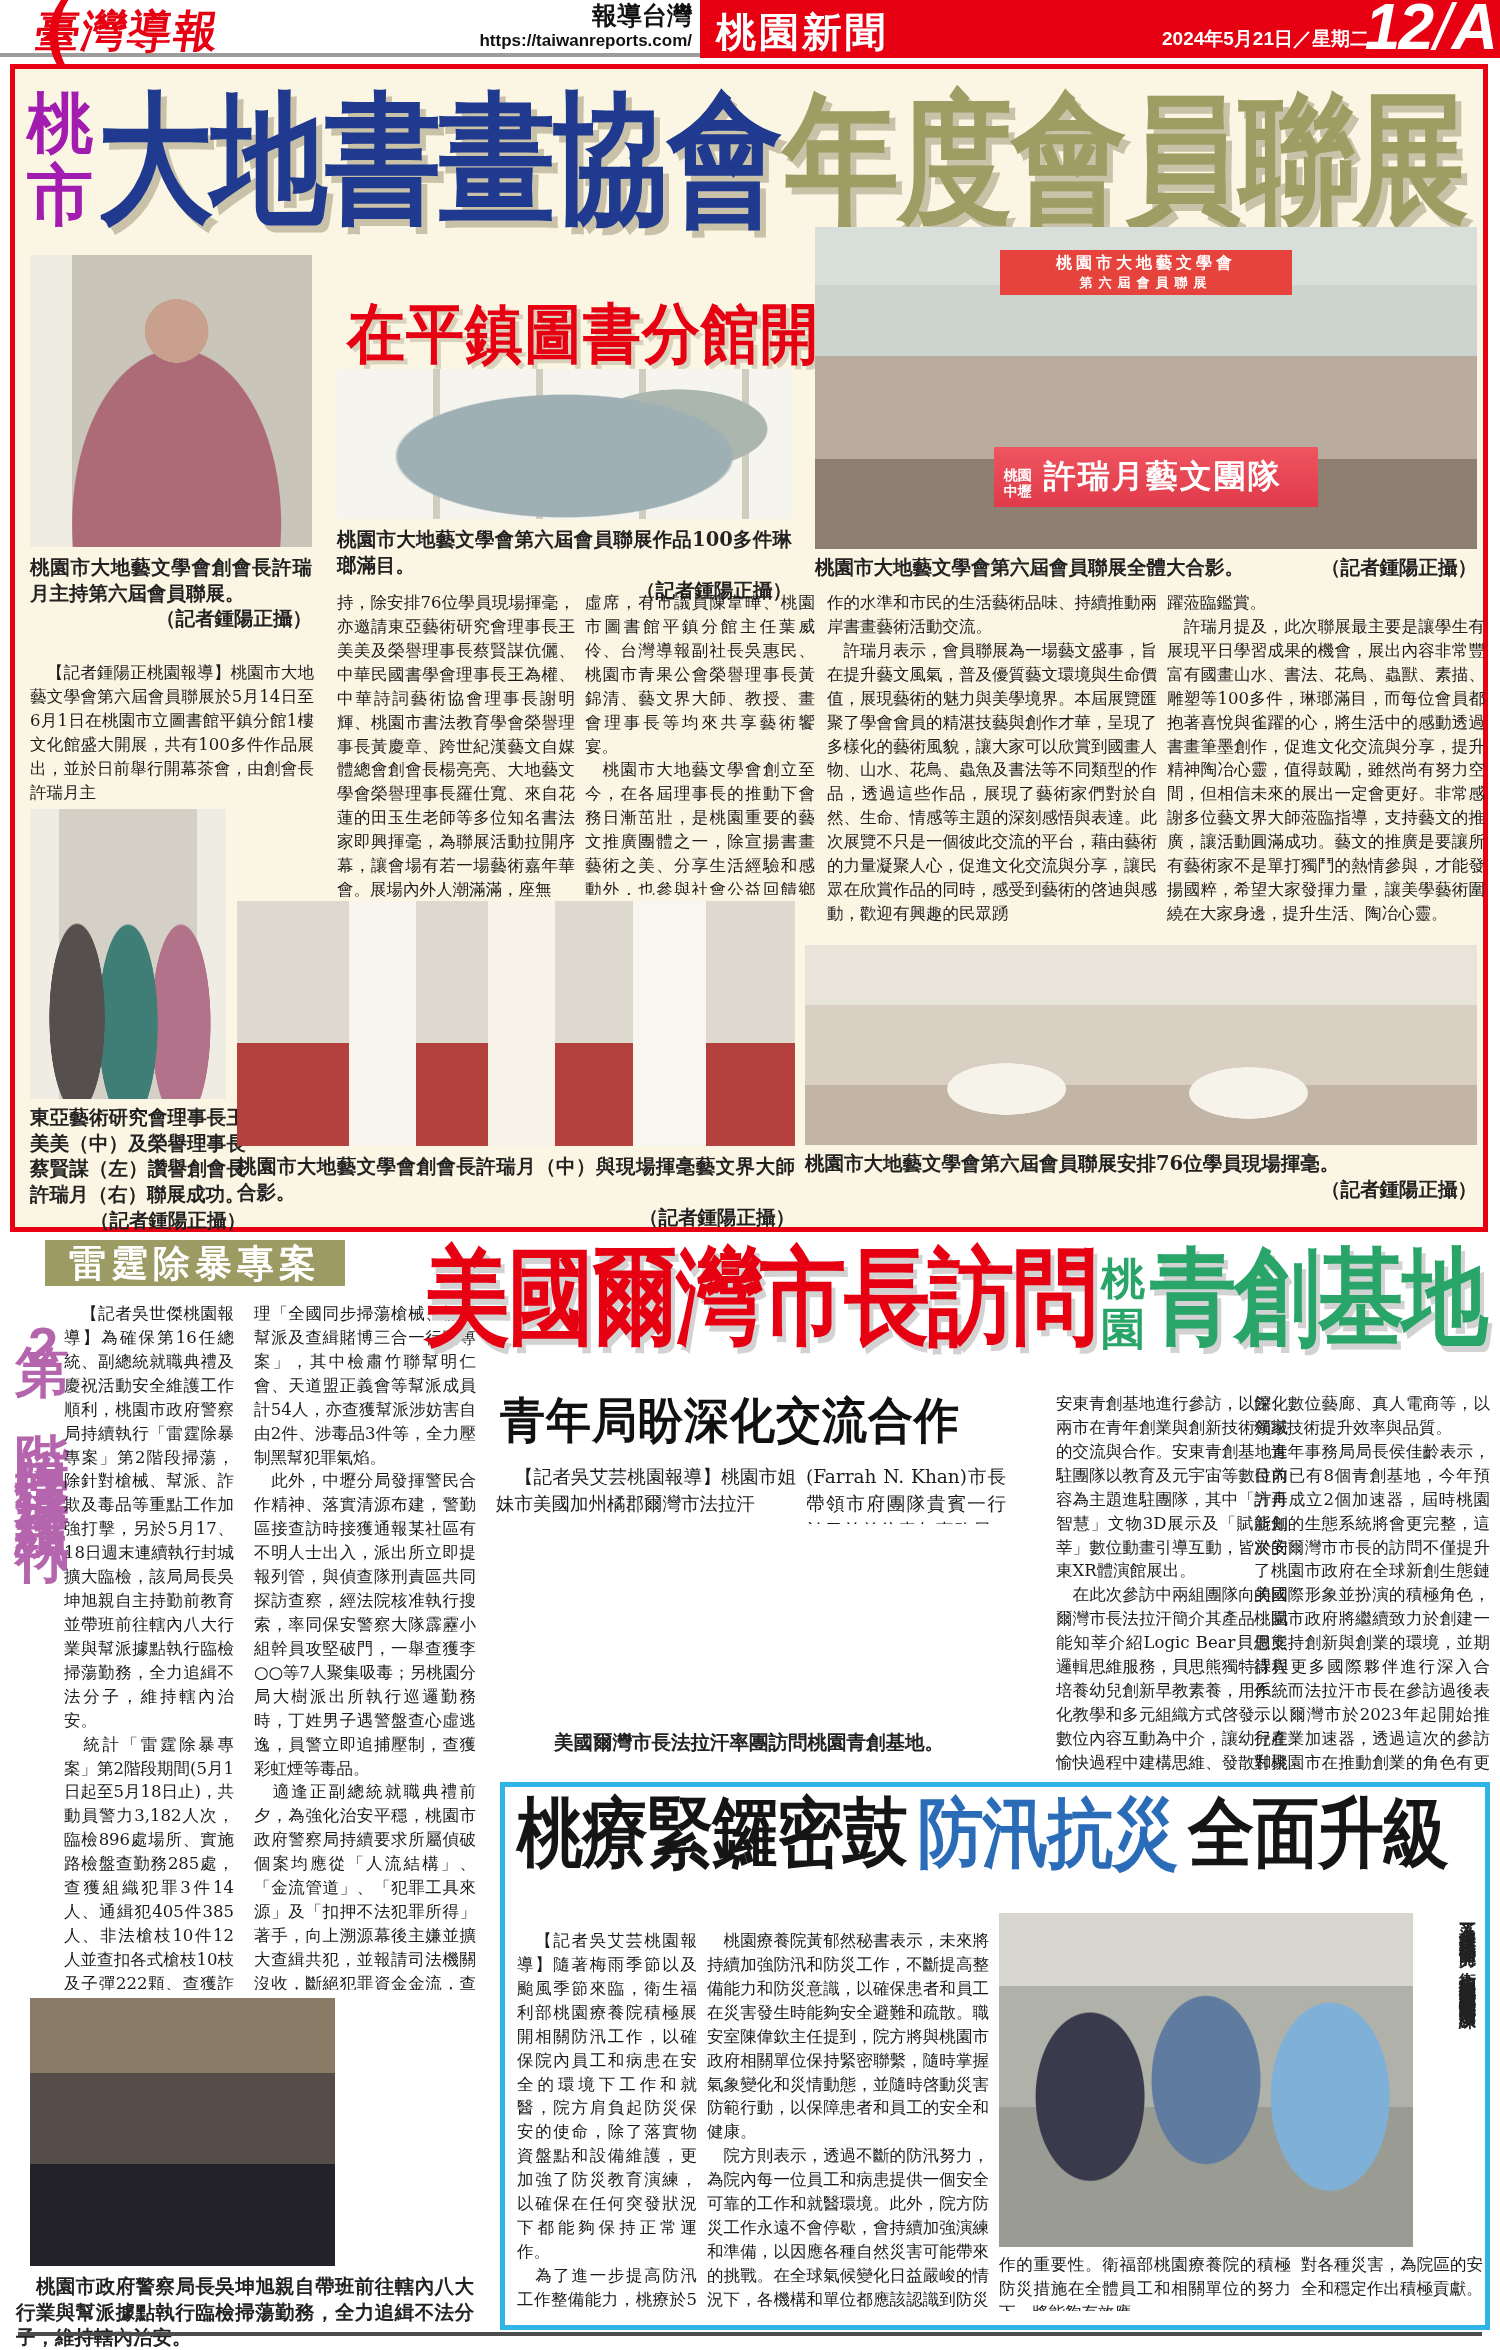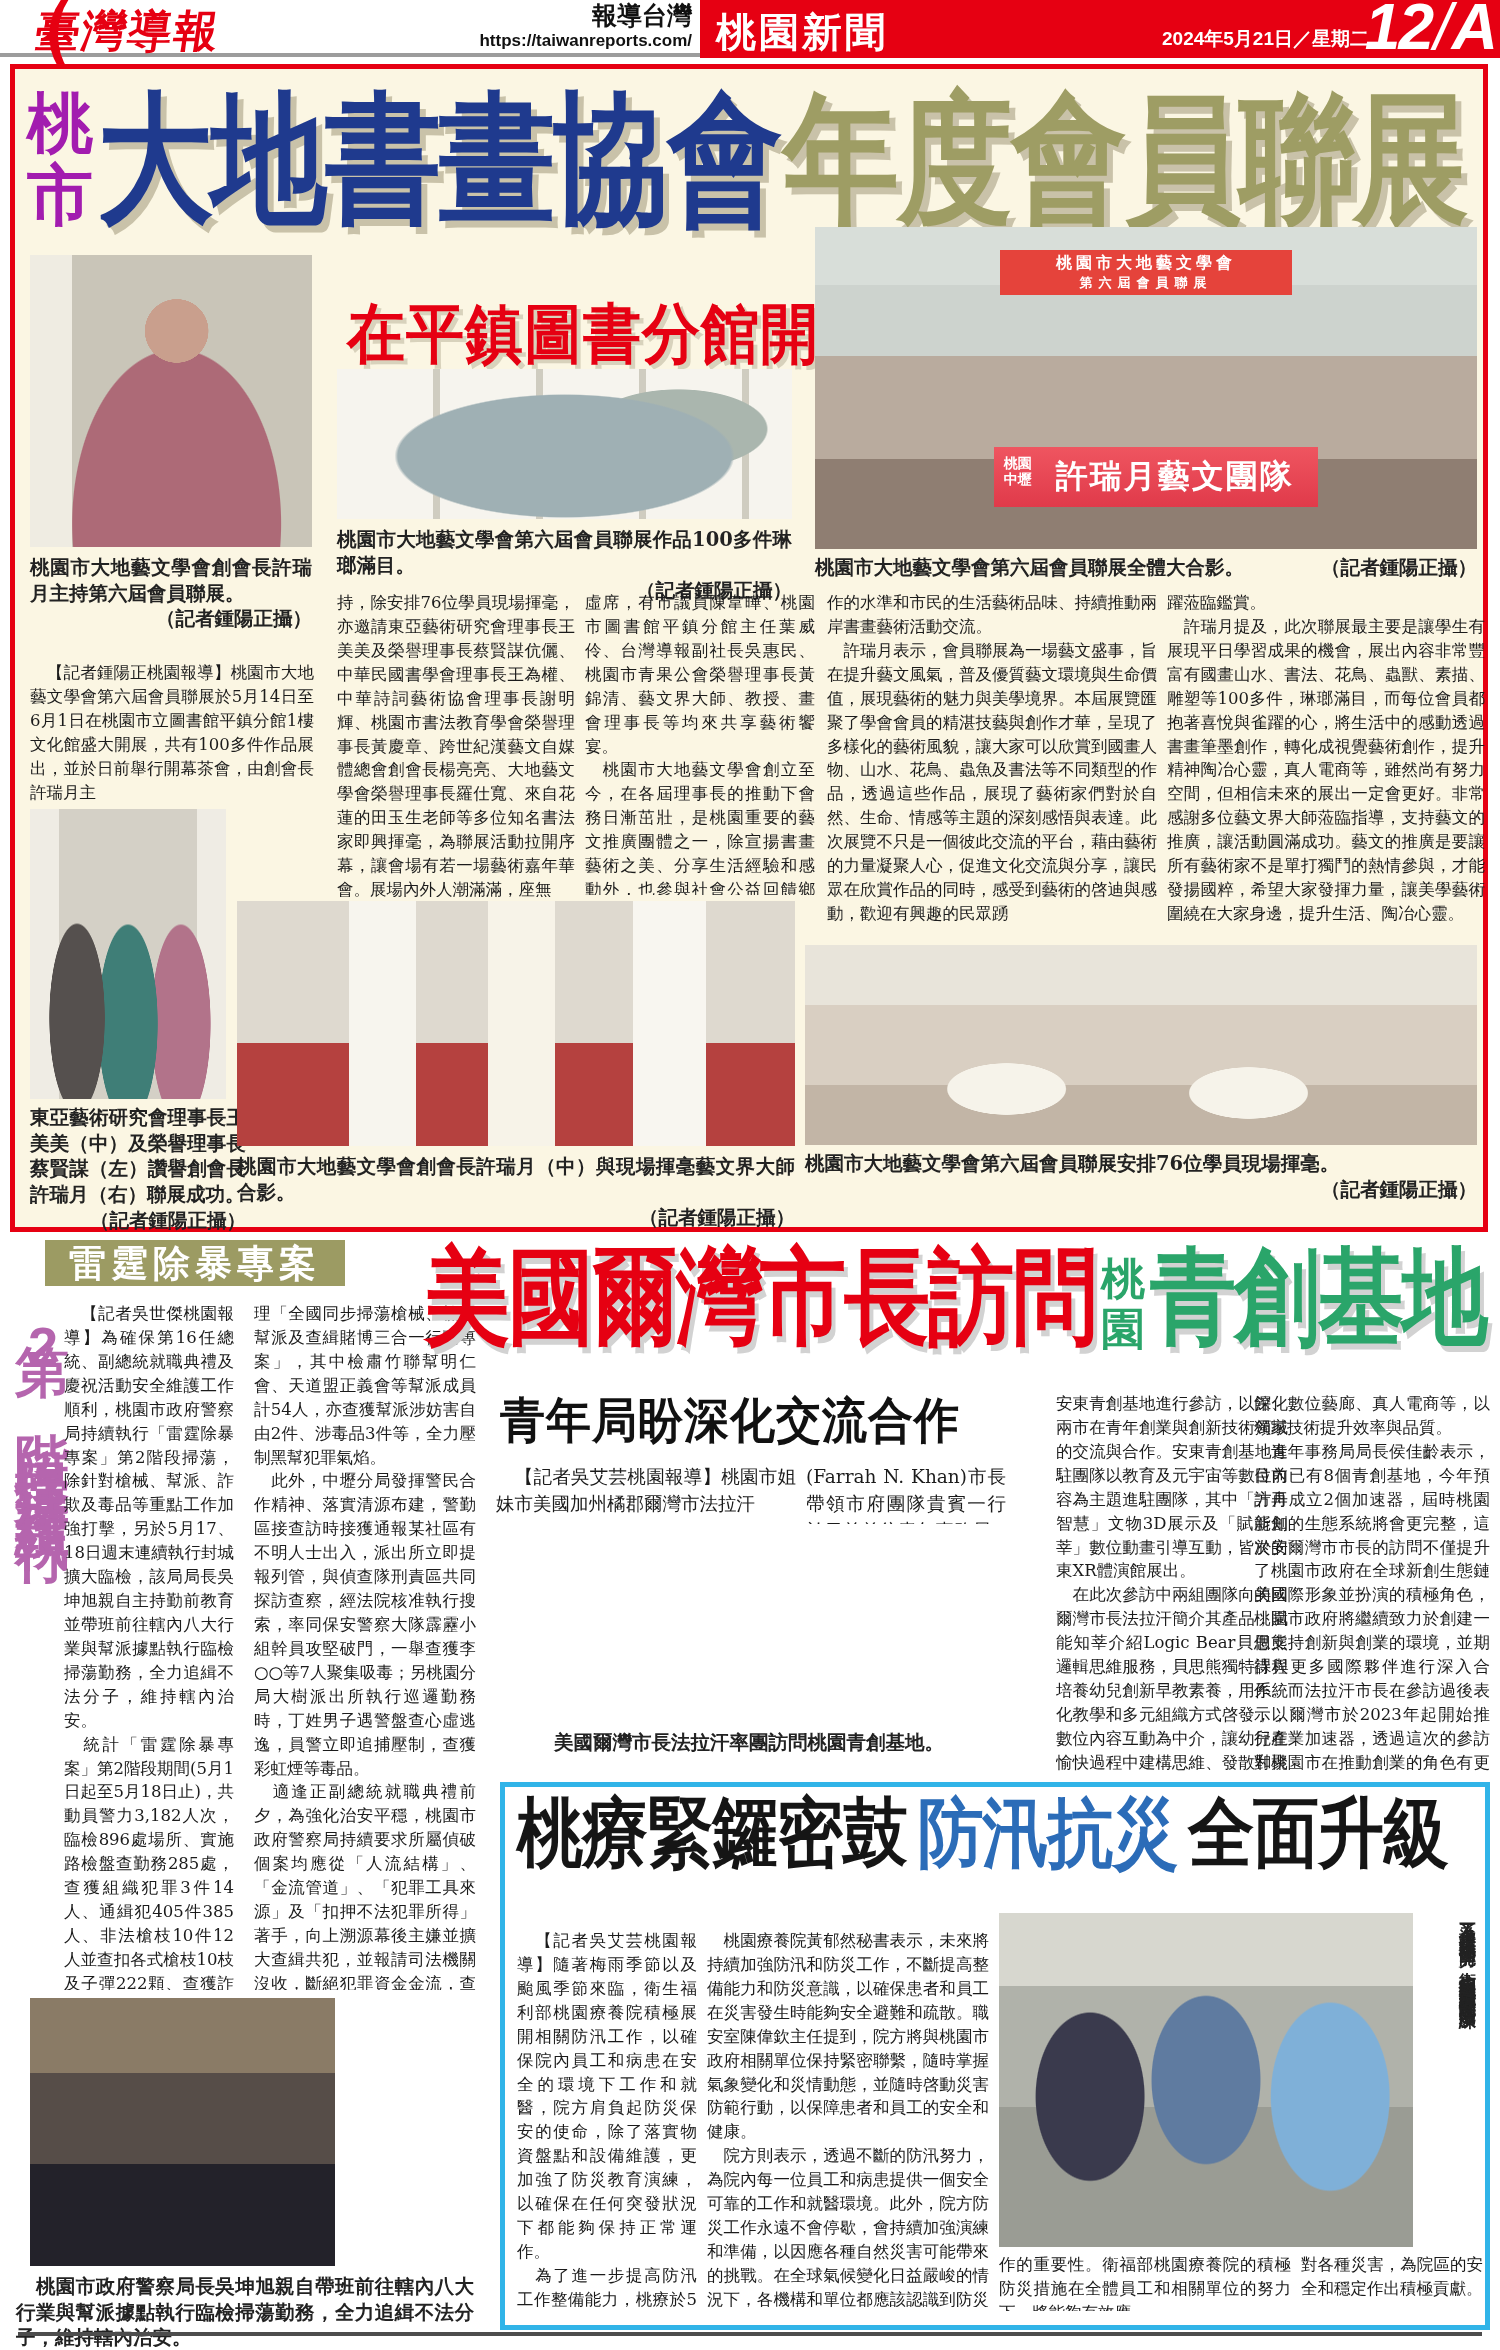--- a/index.html
+++ b/index.html
@@ -69,21 +69,21 @@
        radial-gradient(ellipse 55px 85px at 22% 55%, #3a3a4d 0 98%, transparent 100%),
        radial-gradient(ellipse 55px 85px at 50% 50%, #5f7ba0 0 98%, transparent 100%),
        radial-gradient(ellipse 60px 95px at 80% 55%, #7fb0d8 0 98%, transparent 100%),
        linear-gradient(180deg,#d7d7cf 0 22%, #b0b2aa 22% 58%, #9a9c94 58%);}
 
   .ph3-banner-top{position:absolute;left:28%;top:7%;width:44%;background:#e5433b;color:#fff;
        text-align:center;padding:3px 0;font-weight:700;}
   .ph3-banner-top .l1{font-size:16px;letter-spacing:4px;}
   .ph3-banner-top .l2{font-size:13px;letter-spacing:6px;}
   .ph3-banner-main{position:absolute;left:27%;bottom:13%;width:46%;background:linear-gradient(#ef5560,#e03a4a);
-       color:#fff;display:flex;align-items:flex-start;padding:8px 10px;gap:20px;}
+       color:#fff;display:flex;align-items:flex-end;padding:8px 10px;gap:8px;}
   .ph3-banner-main .pfx{font-size:14px;line-height:16px;width:32px;font-weight:700;}
   .ph3-banner-main .main{font-size:32px;font-weight:900;letter-spacing:2px;white-space:nowrap;}
   .ph8-wall{position:absolute;right:6%;top:10%;text-align:left;color:#3fae6d;}
   .ph8-wall .mr{font-size:34px;font-weight:900;letter-spacing:2px;color:#7fc79b;display:inline-block;margin-right:8px;}
   .ph8-wall .cn{font-size:27px;font-weight:900;display:inline-block;}
   .ph8-wall .en{font-size:13px;font-weight:700;color:#8fbf9f;display:block;margin-top:2px;}
   .ph8-sign{position:absolute;right:10%;bottom:8%;background:#fff;border-radius:14px;color:#d6453c;
        font-size:15px;font-weight:900;padding:4px 10px;}
 
   
@@ -173,21 +173,21 @@
       <span class="credit" style="display:inline;float:right;">（記者鍾陽正攝）</span>
     </div>
 
     <div class="bt" style="left:15px;top:592px;width:284px;height:148px;">　【記者鍾陽正桃園報導】桃園市大地藝文學會第六屆會員聯展於5月14日至6月1日在桃園市立圖書館平鎮分館1樓文化館盛大開展，共有100多件作品展出，並於日前舉行開幕茶會，由創會長許瑞月主</div>
     <div class="bt" style="left:322px;top:522px;width:238px;height:306px;">持，除安排76位學員現場揮毫，亦邀請東亞藝術研究會理事長王美美及榮譽理事長蔡賢謀伉儷、中華民國書學會理事長王為權、中華詩詞藝術協會理事長謝明輝、桃園市書法教育學會榮譽理事長黃慶章、跨世紀漢藝文自媒體總會創會長楊亮亮、大地藝文學會榮譽理事長羅仕寬、來自花蓮的田玉生老師等多位知名書法家即興揮毫，為聯展活動拉開序幕，讓會場有若一場藝術嘉年華會。展場內外人潮滿滿，座無</div>
     <div class="bt" style="left:570px;top:522px;width:230px;height:304px;">虛席，有市議員陳韋曄、桃園市圖書館平鎮分館主任葉威伶、台灣導報副社長吳惠民、桃園市青果公會榮譽理事長黃錦清、藝文界大師、教授、畫會理事長等均來共享藝術饗宴。
 　桃園市大地藝文學會創立至今，在各屆理事長的推動下會務日漸茁壯，是桃園重要的藝文推廣團體之一，除宣揚書畫藝術之美、分享生活經驗和感動外，也參與社會公益回饋鄉里，並藉由展覽提升書畫創</div>
     <div class="bt" style="left:812px;top:522px;width:330px;height:348px;">作的水準和市民的生活藝術品味、持續推動兩岸書畫藝術活動交流。
 　許瑞月表示，會員聯展為一場藝文盛事，旨在提升藝文風氣，普及優質藝文環境與生命價值，展現藝術的魅力與美學境界。本屆展覽匯聚了學會會員的精湛技藝與創作才華，呈現了多樣化的藝術風貌，讓大家可以欣賞到國畫人物、山水、花鳥、蟲魚及書法等不同類型的作品，透過這些作品，展現了藝術家們對於自然、生命、情感等主題的深刻感悟與表達。此次展覽不只是一個彼此交流的平台，藉由藝術的力量凝聚人心，促進文化交流與分享，讓民眾在欣賞作品的同時，感受到藝術的啓迪與感動，歡迎有興趣的民眾踴</div>
     <div class="bt" style="left:1152px;top:522px;width:318px;height:348px;">躍蒞臨鑑賞。
-　許瑞月提及，此次聯展最主要是讓學生有展現平日學習成果的機會，展出內容非常豐富有國畫山水、書法、花鳥、蟲獸、素描、雕塑等100多件，琳瑯滿目，而每位會員都抱著喜悅與雀躍的心，將生活中的感動透過書畫筆墨創作，轉化成視覺藝術創作，提升精神陶冶心靈，真人電商等，雖然尚有努力空間，但相信未來的展出一定會更好。非常感謝多位藝文界大師蒞臨指導，支持藝文的推廣，讓活動圓滿成功。藝文的推廣是要讓所有藝術家不是單打獨鬥的熱情參與，才能發揚國粹，希望大家發揮力量，讓美學藝術圍繞在大家身邊，提升生活、陶冶心靈。</div>
+　許瑞月提及，此次聯展最主要是讓學生有展現平日學習成果的機會，展出內容非常豐富有國畫山水、書法、花鳥、蟲獸、素描、雕塑等100多件，琳瑯滿目，而每位會員都抱著喜悅與雀躍的心，將生活中的感動透過書畫筆墨創作，促進文化交流與分享，提升精神陶冶心靈，值得鼓勵，雖然尚有努力空間，但相信未來的展出一定會更好。非常感謝多位藝文界大師蒞臨指導，支持藝文的推廣，讓活動圓滿成功。藝文的推廣是要讓所有藝術家不是單打獨鬥的熱情參與，才能發揚國粹，希望大家發揮力量，讓美學藝術圍繞在大家身邊，提升生活、陶冶心靈。</div>
 
     <div class="photo ph4" style="left:15px;top:740px;width:196px;height:290px;"></div>
     <div class="cap" style="left:15px;top:1036px;width:216px;">
       <span>東亞藝術研究會理事長王美美（中）及榮譽理事長蔡賢謀（左）讚譽創會長許瑞月（右）聯展成功。</span>
       <span class="credit">（記者鍾陽正攝）</span>
     </div>
 
     <div class="photo ph5" style="left:222px;top:832px;width:558px;height:245px;"></div>
     <div class="cap" style="left:222px;top:1085px;width:558px;">
       <span>桃園市大地藝文學會創會長許瑞月（中）與現場揮毫藝文界大師合影。</span>

